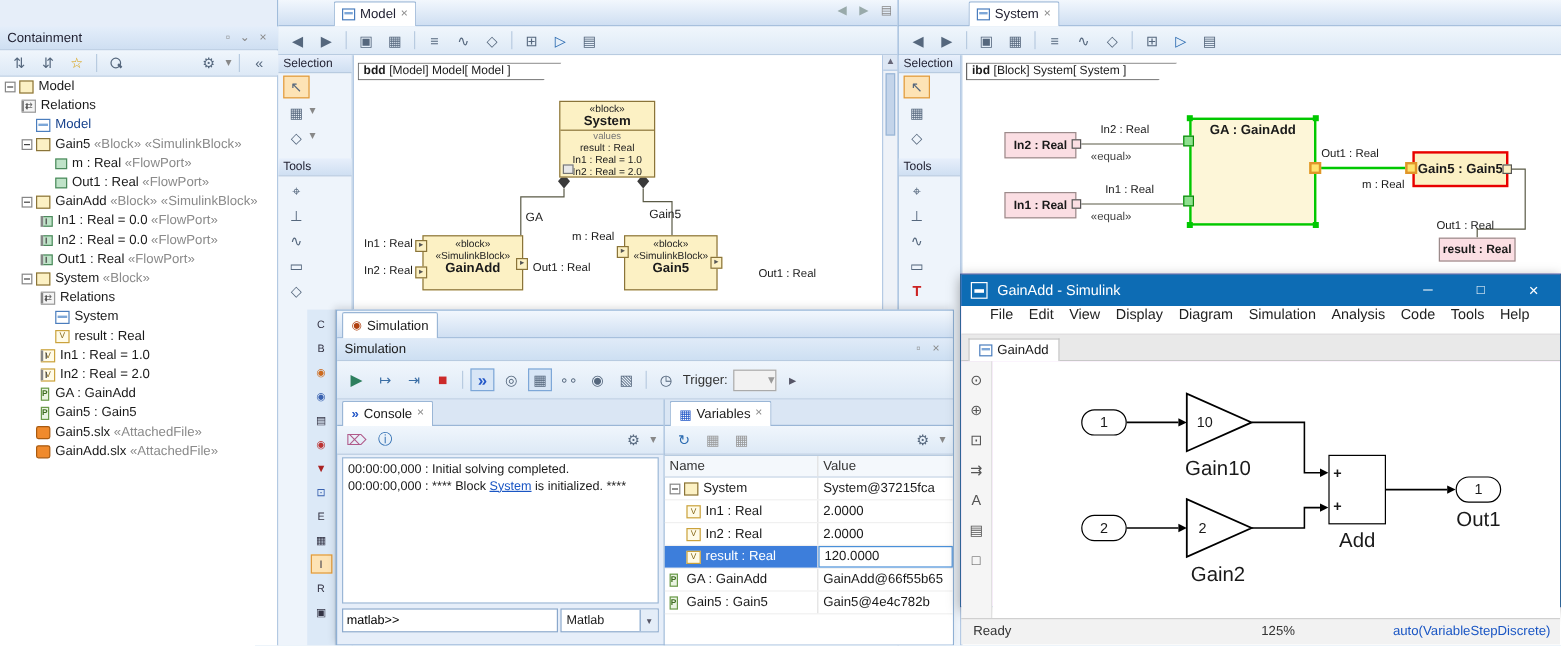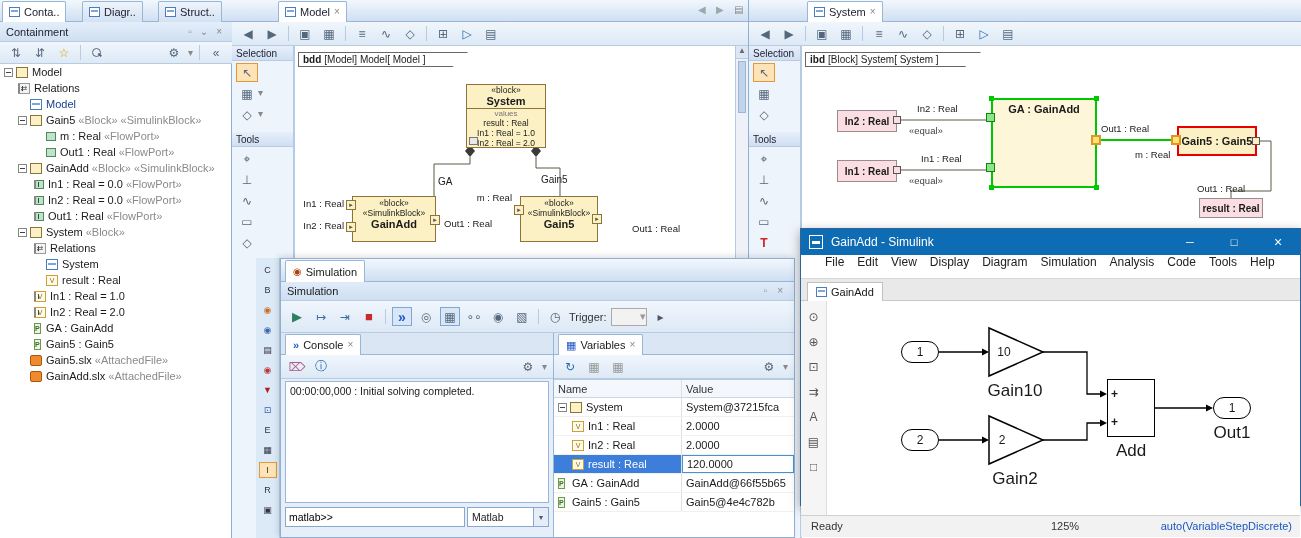--- a/index.html
+++ b/index.html
@@ -112,34 +112,20 @@
 .sllab{position:absolute;font-size:17px;text-align:center}
 .plus{position:absolute;font-size:12px;font-weight:bold}
 svg{position:absolute;overflow:visible}
 </style>
 </head>
 <body>
 
 <div id="app">
 
   <div class="panel" style="left:0;top:0;width:232px;height:538px;border-right:1px solid #8fb0d4">
-    <div class="tabbar" style="left:0;top:0;width:232px;height:22px">
-      <div class="tab active" style="left:2px;top:1px">
-        <span class="mic"></span>
-        <span>Conta..</span>
-      </div>
-      <div class="tab" style="left:82px;top:1px">
-        <span class="mic"></span>
-        <span>Diagr..</span>
-      </div>
-      <div class="tab" style="left:158px;top:1px">
-        <span class="mic"></span>
-        <span>Struct..</span>
-      </div>
-    </div>
     <div class="titlebarrow" style="left:0;top:22px;width:232px;height:20px">
       <span>Containment</span>
       <span class="spacer"></span>
       <span class="xg" style="margin:0 4px">▫</span>
       <span class="xg" style="margin:0 4px">⌄</span>
       <span class="xg" style="margin:0 4px">×</span>
     </div>
     <div class="toolbarrow" style="left:0;top:42px;width:232px;height:22px">
       <span class="tbi">⇅</span>
       <span class="tbi">⇵</span>
@@ -528,20 +514,21 @@
     </div>
     <div class="toolbarrow" style="left:0;top:96px;width:272px;height:24px">
       <span class="tbi" style="color:#b05a8a">⌦</span>
       <span class="tbi" style="color:#2a6ab0">ⓘ</span>
       <span class="spacer"></span>
       <span class="tbi">⚙</span>
       <span class="xg">▾</span>
     </div>
     <div class="logbox" style="left:4px;top:122px;width:264px;height:122px">
       <div>00:00:00,000 : Initial solving completed.</div>
+      <div><span>00:00:00,000 : **** Block </span><span class="loglink">System</span><span> is initialized. ****</span></div>
     </div>
     <input class="cmdinput" style="left: 4px; top: 248px; width: 180px;" value="matlab&gt;&gt;">
     <div class="combo" style="left:186px;top:248px;width:82px">
       <span>Matlab</span>
       <span class="cbtn">▾</span>
     </div>
 
     <div style="position:absolute;left:272px;top:74px;width:1px;height:206px;background:#9ab6d6"></div>
     <div class="tabbar" style="left:273px;top:74px;width:240px;height:22px;background:#dae6f4"></div>
     <div class="paneltab" style="left:277px;top:75px;height:21px">

